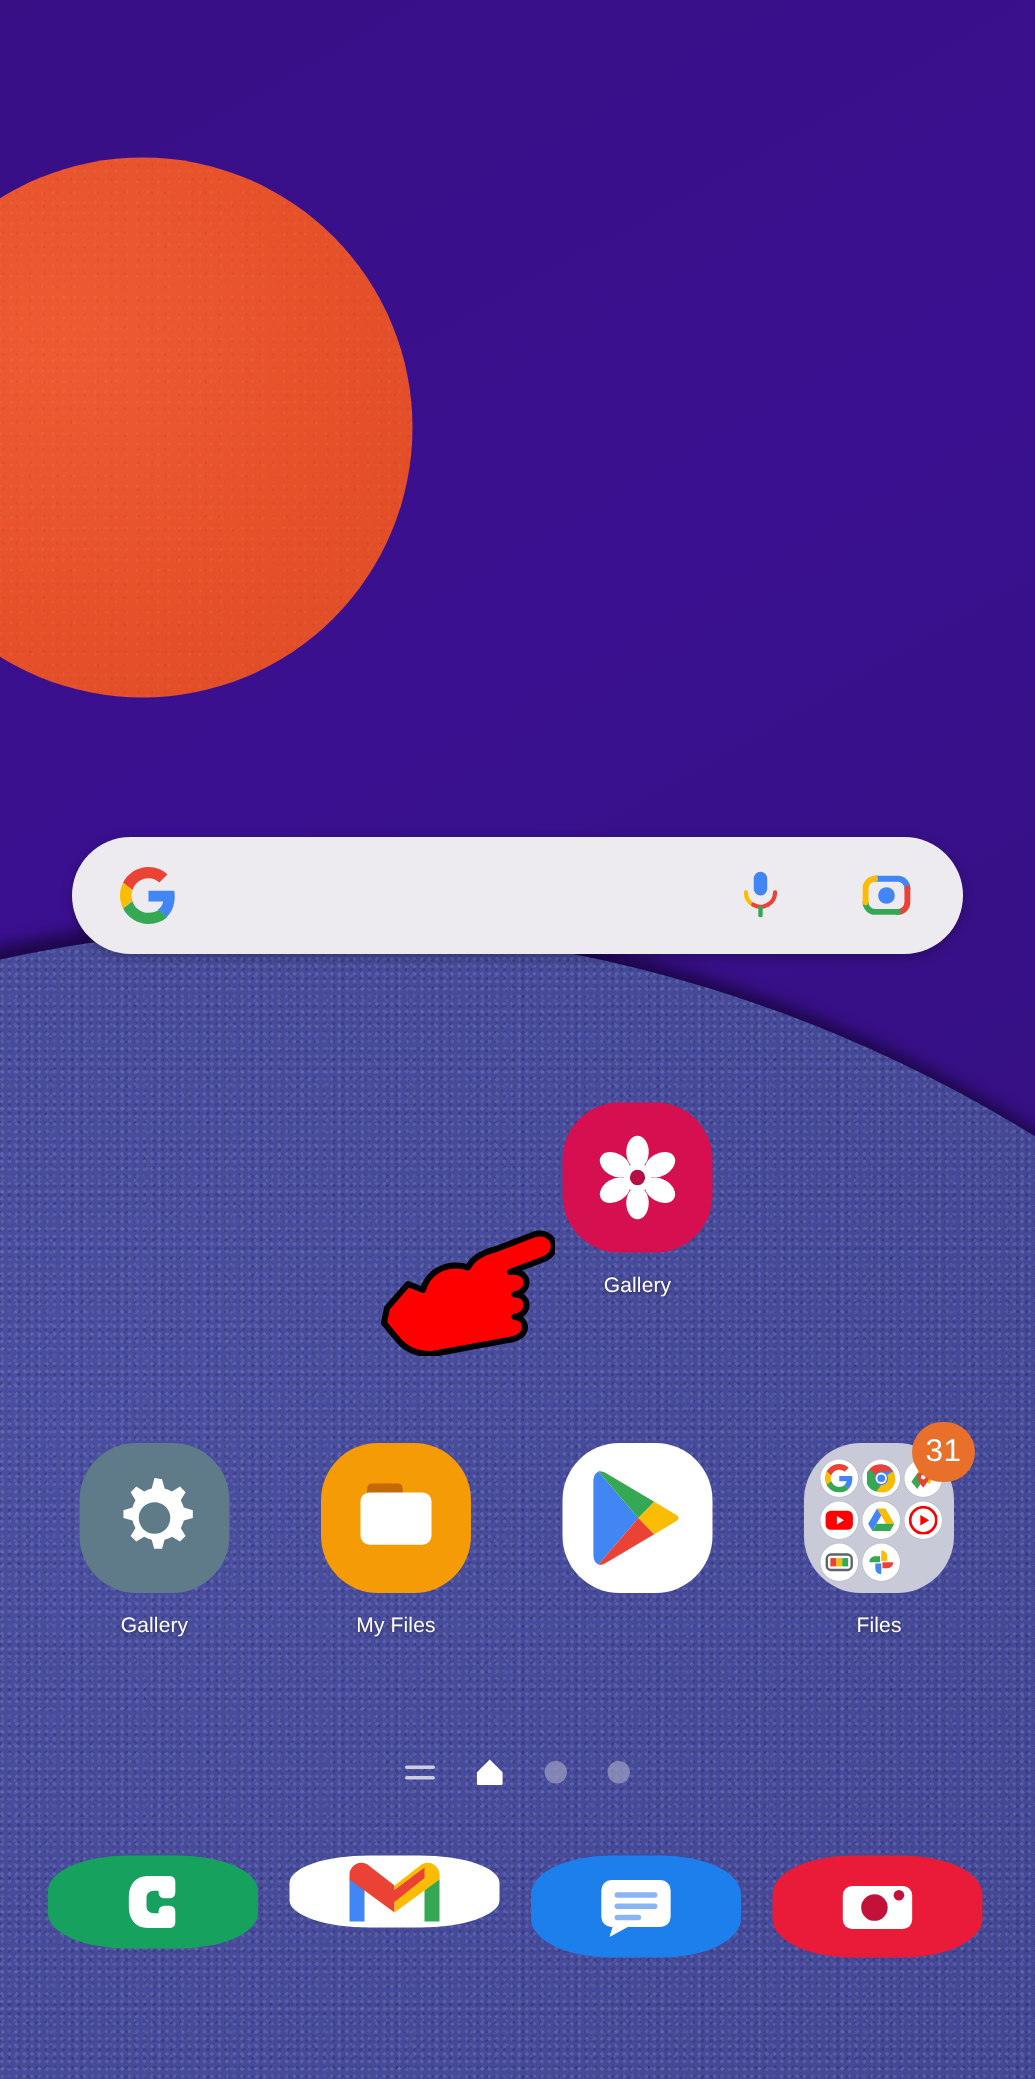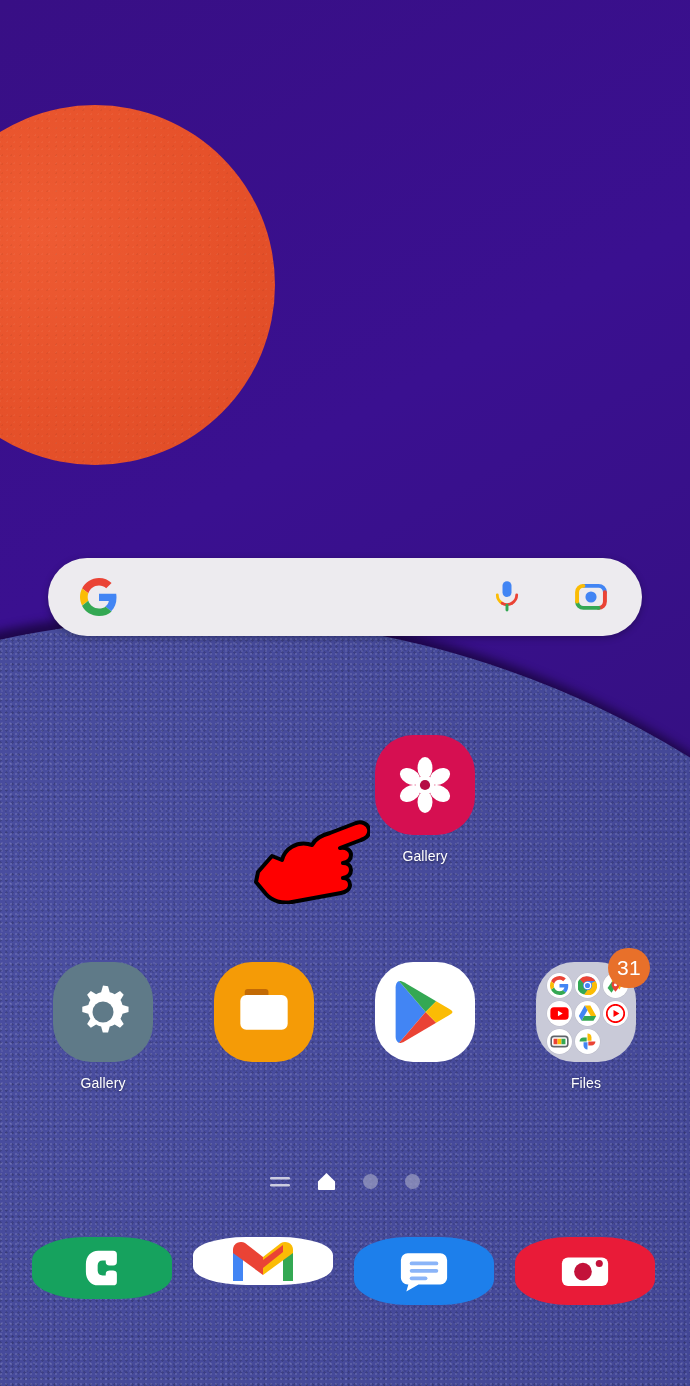--- a/index.html
+++ b/index.html
@@ -257,20 +257,21 @@
 
   <div class="app" style="left:184px;top:962px;">
     <span class="icon">
       <span class="squircle ic-myfiles">
         <svg viewBox="0 0 100 100" width="74" height="74" aria-hidden="true">
           <rect x="24" y="19" width="32" height="14" rx="4" fill="#C26A05"></rect>
           <rect x="18" y="27" width="64" height="47" rx="8" fill="#ffffff"></rect>
         </svg>
       </span>
     </span>
+    <div class="label">My Files</div>
   </div>
 
   <div class="app" style="left:345px;top:962px;">
     <span class="icon">
       <span class="squircle ic-play">
         <svg viewBox="0 0 60 66" width="60" height="66" aria-hidden="true">
           <path d="M4 2 C1.6 3.2 .6 5.6 .6 8.4 v49.2 c0 2.8 1 5.2 3.4 6.4 L30.6 33 Z" fill="#4285F4"></path>
           <path d="M4 2 L30.6 33 L41.2 22.2 L9.4 3.4 C7.3 2.2 5.4 1.6 4 2 Z" fill="#34A853"></path>
           <path d="M4 64 C5.4 64.4 7.3 63.8 9.4 62.6 L41.2 43.8 L30.6 33 Z" fill="#EA4335"></path>
           <path d="M41.2 22.2 L30.6 33 L41.2 43.8 L54 36.2 C58.6 33.6 58.6 32.4 54 29.8 Z" fill="#FBBC04"></path>

